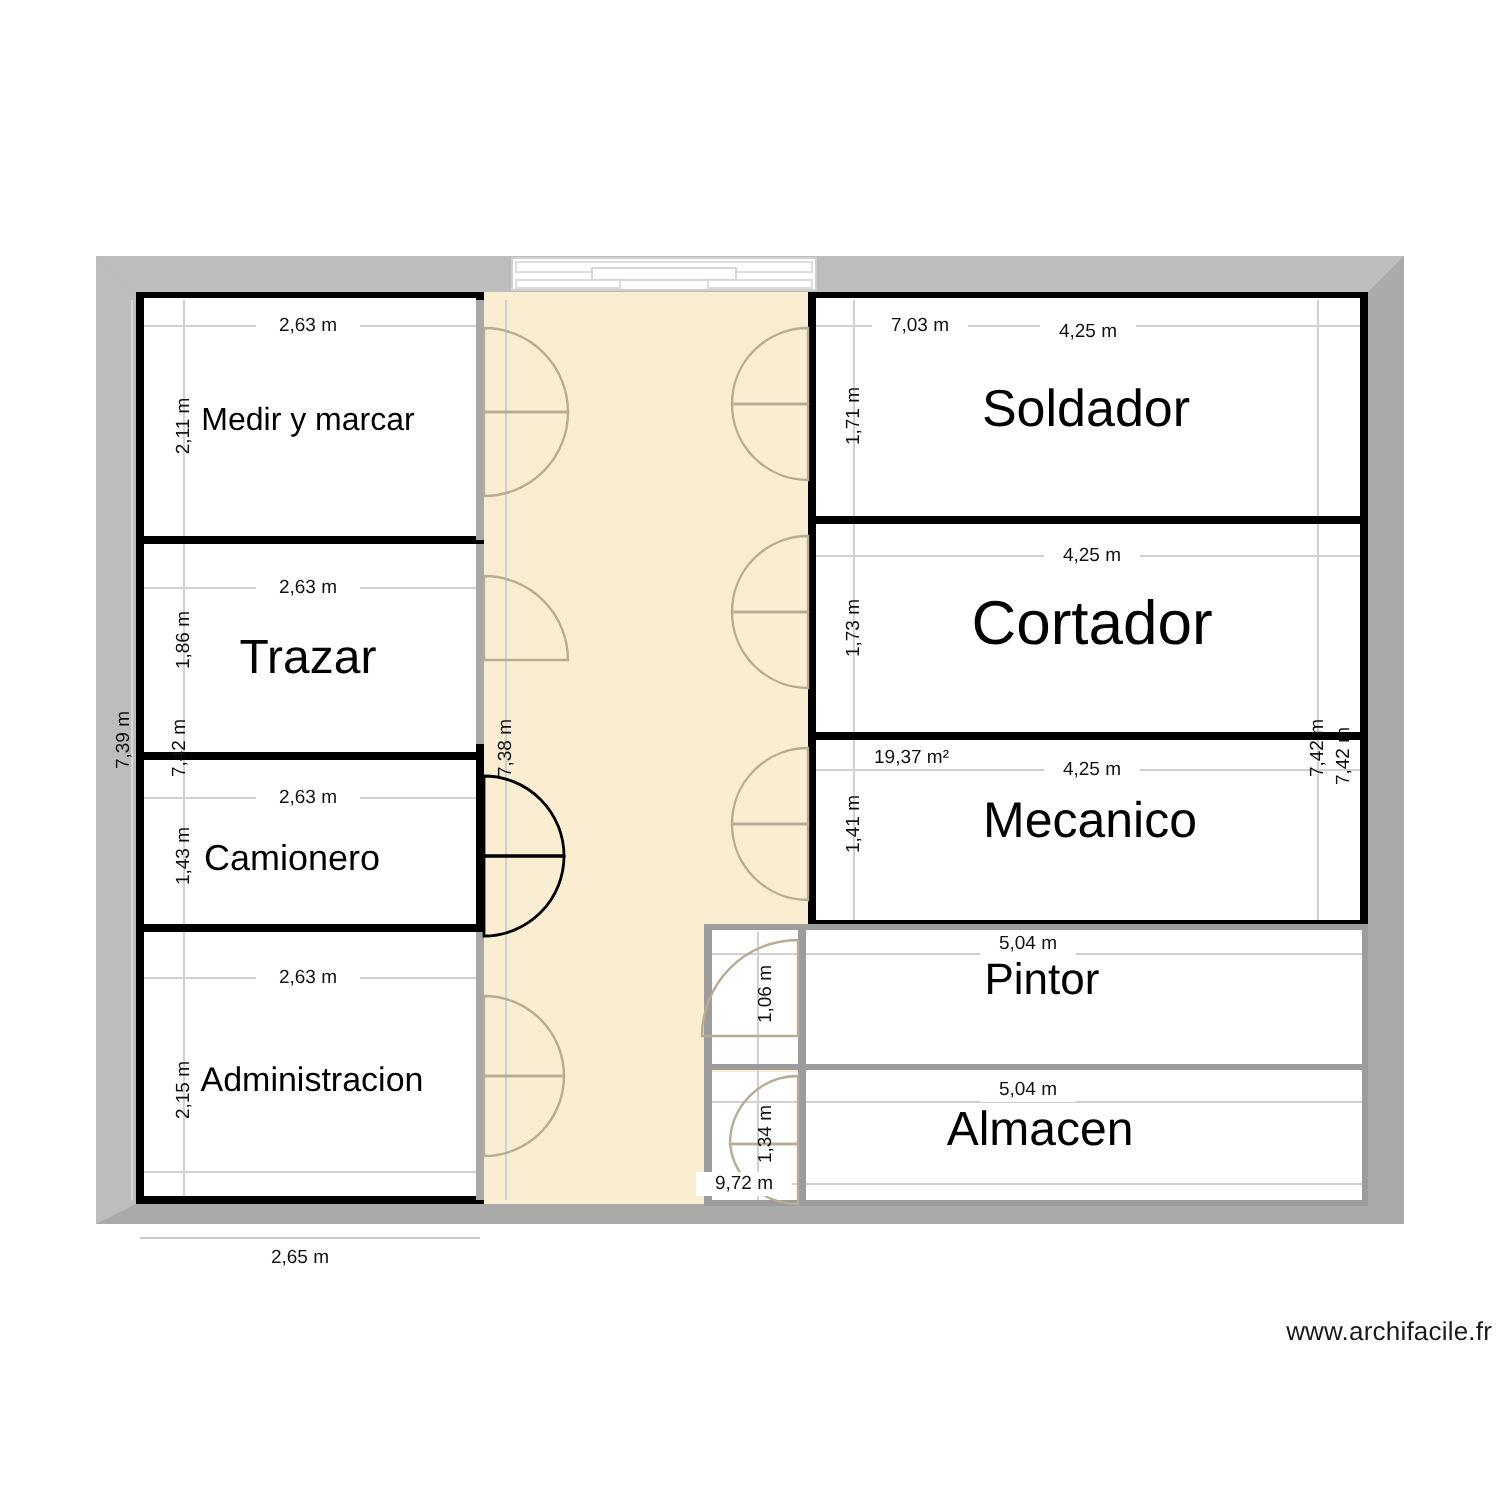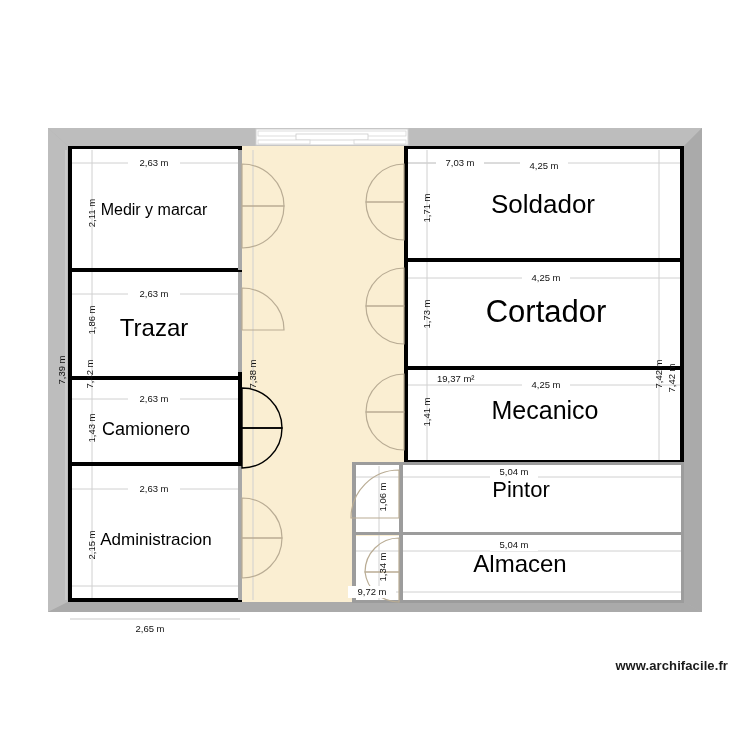--- a/index.html
+++ b/index.html
@@ -17,28 +17,27 @@
   }
   #plan-canvas {
     position: absolute;
     left: 0;
     top: 0;
     width: 750px;
     height: 750px;
   }
   .watermark {
     position: absolute;
-    right: 22px;
+    right: 4px;
     top: 658px;
     font-family: "Liberation Sans", sans-serif;
     font-size: 13px;
     color: #1a1a1a;
     letter-spacing: 0.1px;
     white-space: nowrap;
-    font-weight: bold;
   }
   svg text {
     font-family: "Liberation Sans", sans-serif;
     fill: #000000;
   }
   .room-label {
     font-size: 23px;
     text-anchor: middle;
     dominant-baseline: middle;
   }

